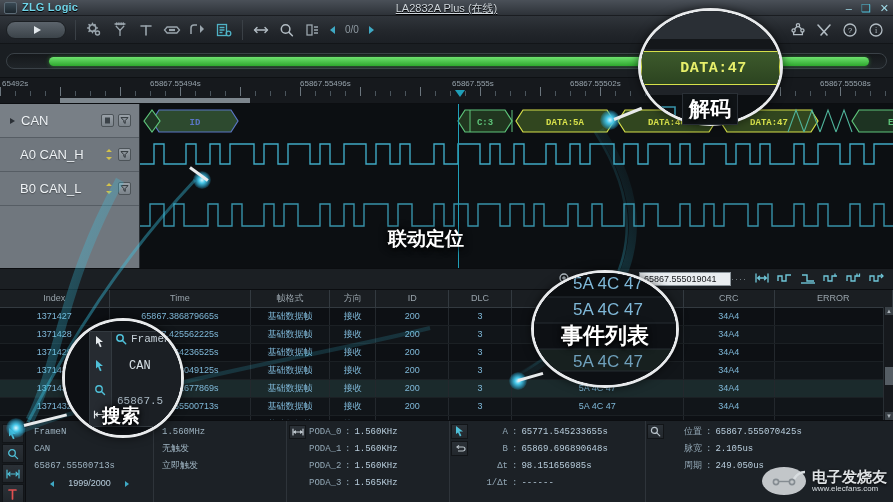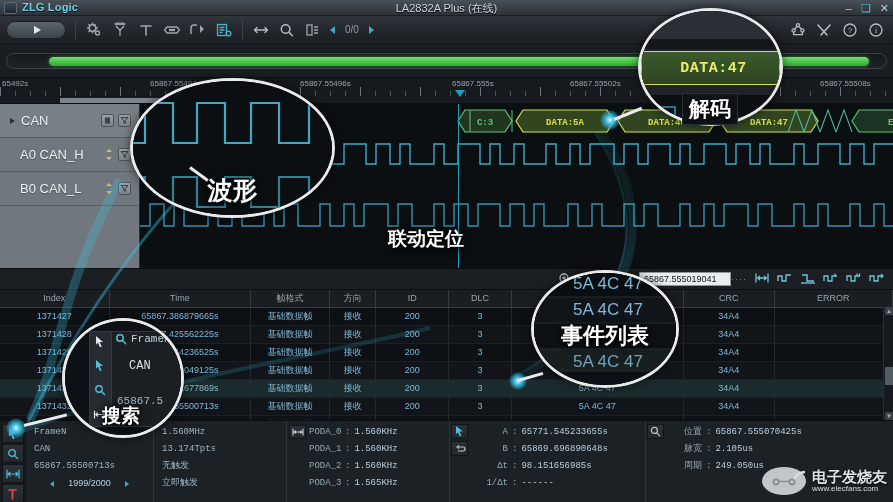--- a/index.html
+++ b/index.html
@@ -21,21 +21,21 @@
     position:absolute; left:22px; top:1px;
     font-size: 11px; font-weight: bold; color:#6fd4e8;
     letter-spacing: .2px; text-shadow: 0 1px 0 #000;
   }
   .brand-logo{
     position:absolute;left:4px;top:2px;width:13px;height:12px;
     background:linear-gradient(#3a4a55,#1c262d);border:1px solid #5b6a75;border-radius:2px;
   }
   .wintitle {
     position:absolute; left:0; top:1px; width:893px; text-align:center;
-    font-size:11px; color:#cfd6dc; text-shadow:0 1px 0 #000;
+    font-size:11px; color:#cfd6dc; text-shadow:0 1px 0 #000;text-decoration:underline;
   }
   .winbtns { position:absolute; right:4px; top:0px; display:flex; gap:9px; align-items:center; height:16px; }
   .winbtns span { font-size:11px; color:#9fd9e6; line-height:1; cursor:pointer; }
   .winbtns span.mx { color:#4fc0d8; }
 
   
   .toolbar {
     position:absolute; left:0; top:16px; width:893px; height:28px;
     background: linear-gradient(#30353b, #23272c 55%, #1c2025);
     border-bottom:1px solid #121518;
@@ -743,21 +743,20 @@
       <div class="st-line">65867.55500713s</div>
       <div class="pager">
         <div class="pg-l"></div>
         <span>1999/2000</span>
         <div class="pg-r"></div>
       </div>
     </div>
 
     <div class="st-col" style="width:133px">
       <div class="st-line">1.560MHz</div>
-      <div class="st-line">13.174Tpts</div>
       <div class="st-line">无触发</div>
       <div class="st-line">立即触发</div>
     </div>
 
     <div class="st-col" style="width:163px;position:relative;padding-left:22px">
       <div class="st-ic" style="position:absolute;left:2px;top:3px;width:17px;height:14px;">
         <svg width="12" height="8" viewBox="0 0 12 8">
             <g stroke="#cfd8de" stroke-width="1.1" fill="none" stroke-linecap="round">
               <path d="M1 1v6M11 1v6M2 4h8M3.4 2.8L2.2 4l1.2 1.2M8.6 2.8L9.8 4 8.6 5.2"></path>
             </g>
@@ -880,30 +879,20 @@
     <path d="M600 70 C 660 160, 640 250, 520 316" stroke="url(#gB)" stroke-width="8" fill="none" opacity=".5"></path>
     <path d="M595 72 C 655 165, 630 248, 520 314" stroke="url(#gB)" stroke-width="2.5" fill="none" opacity=".85"></path>
     <path d="M430 268 C 300 300, 150 320, 20 372" stroke="url(#gA)" stroke-width="4" fill="none" opacity=".35"></path>
   </svg>
 
   <div class="glow" style="left:193px;top:171px;width:18px;height:18px"></div>
   <div class="glow" style="left:600px;top:110px;width:20px;height:20px"></div>
   <div class="glow" style="left:509px;top:372px;width:18px;height:18px"></div>
   <div class="glow" style="left:6px;top:418px;width:20px;height:20px"></div>
 
-  <div class="mag" style="left:130px;top:78px;width:205px;height:140px">
-    <svg width="205" height="140" viewBox="0 0 205 140">
-      <rect width="205" height="140" fill="#0c0f12"></rect>
-      <g stroke="#3fa9c4" stroke-width="2.2" fill="none">
-        <path d="M-10 62 L12 62 L12 22 L40 22 L40 62 L64 62 L64 22 L92 22 L92 62 L118 62 L118 22 L146 22 L146 62 L176 62 L176 22 L210 22"></path>
-        <path d="M-10 96 L12 96 L12 126 L40 126 L40 96 L64 96 L64 126 L92 126 L92 96 L118 96 L118 126 L146 126 L146 96 L176 96 L176 126 L210 126" opacity=".75"></path>
-      </g>
-    </svg>
-    <div class="cap" style="bottom:8px; font-size:25px;">波形</div>
-  </div>
   <div class="tail" style="left:190px;top:166px;width:22px;height:3px;transform:rotate(36deg);transform-origin:left center;"></div>
 
   <div class="mag" style="left:638px;top:8px;width:145px;height:118px">
     <svg width="145" height="118" viewBox="0 0 145 118">
       <rect width="145" height="118" fill="#1f2328"></rect>
       <rect y="0" width="145" height="28" fill="#2a2f35"></rect>
       <rect y="28" width="145" height="10" fill="#14171a"></rect>
       <rect y="84" width="145" height="34" fill="#0c0f12"></rect>
       <g stroke="#3fa9c4" stroke-width="1.6" fill="none" opacity=".85">
         <path d="M-5 112 L14 112 L14 96 L34 96 L34 112 L58 112 L58 96 L78 96 L78 112"></path>

